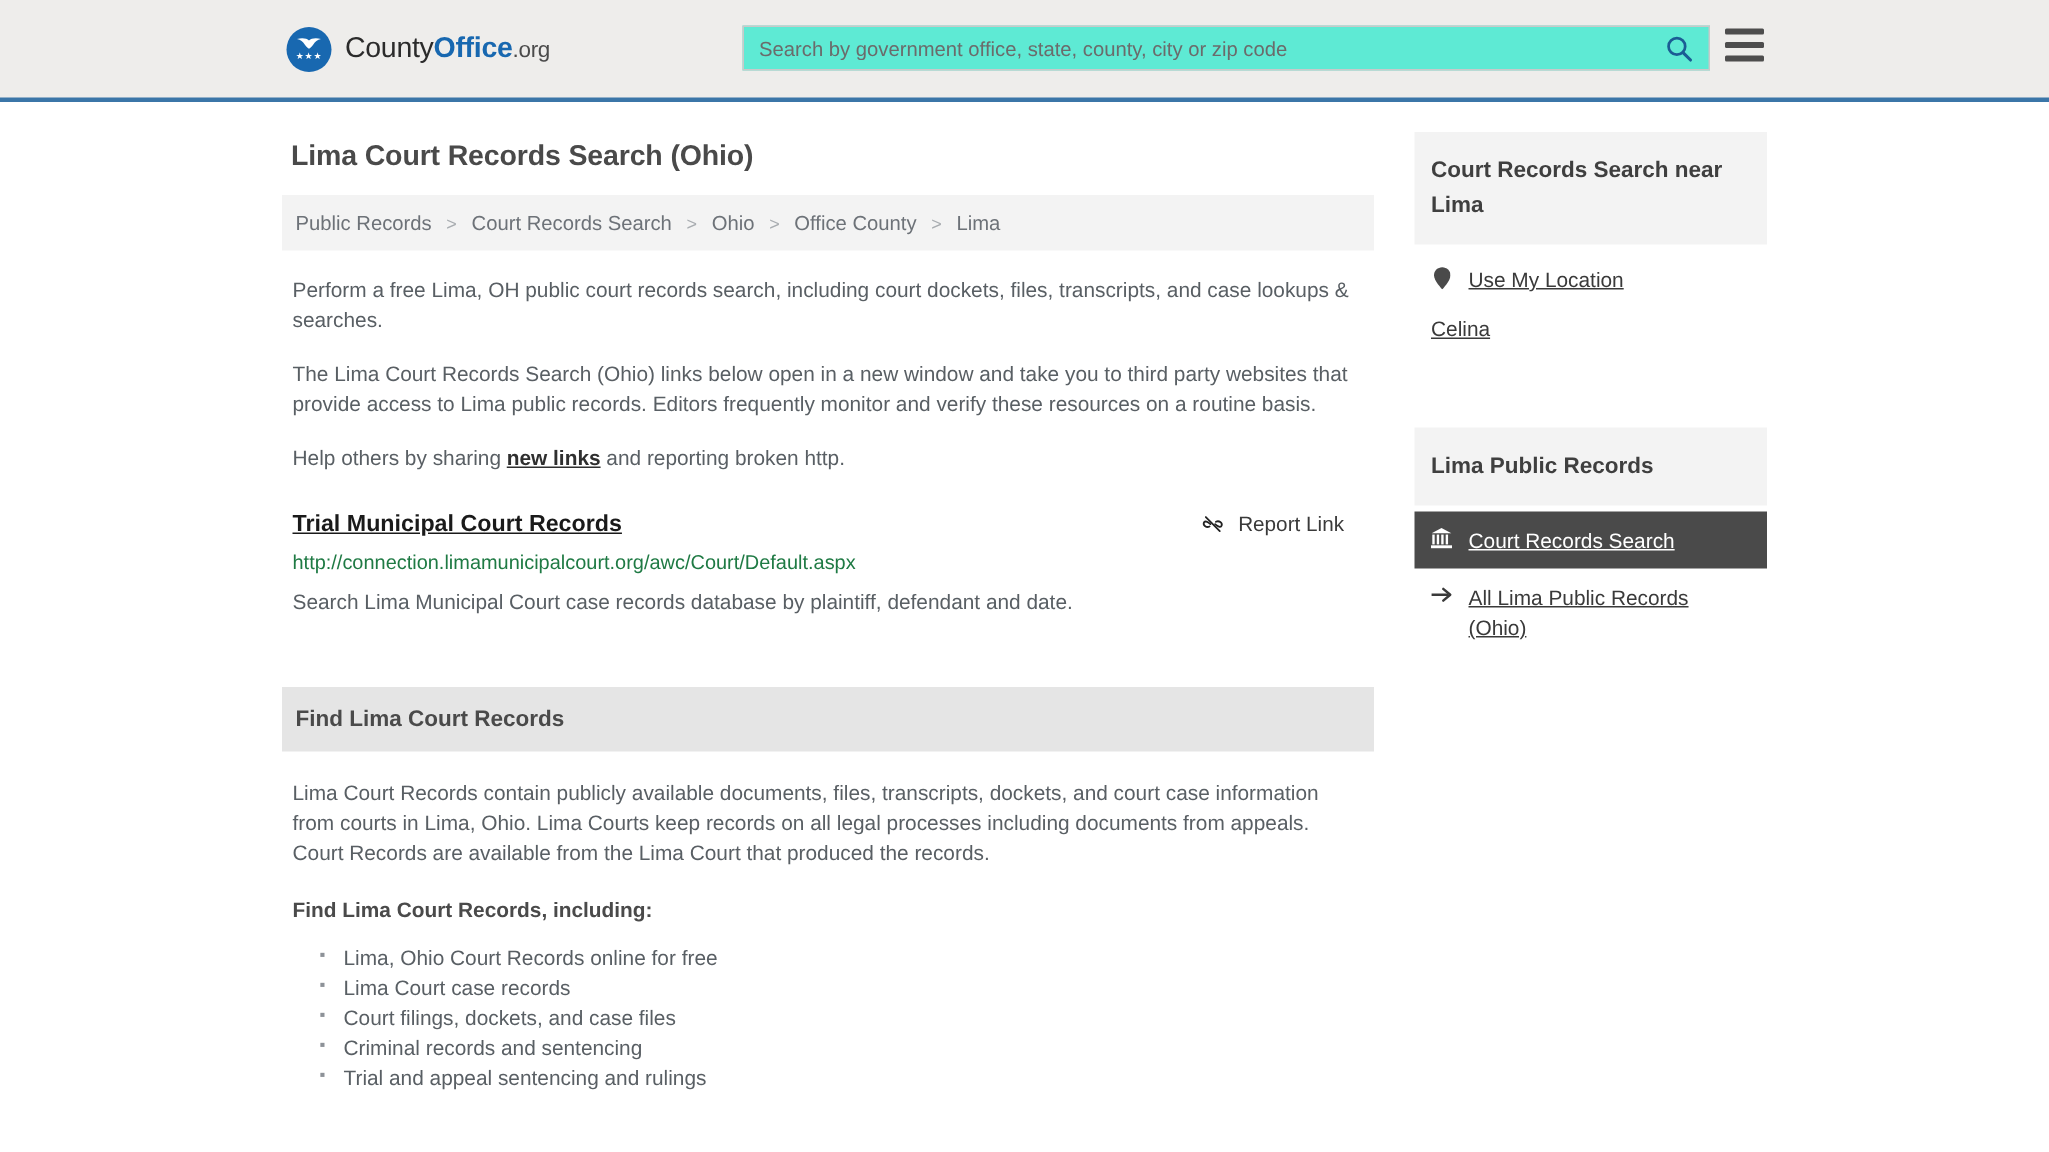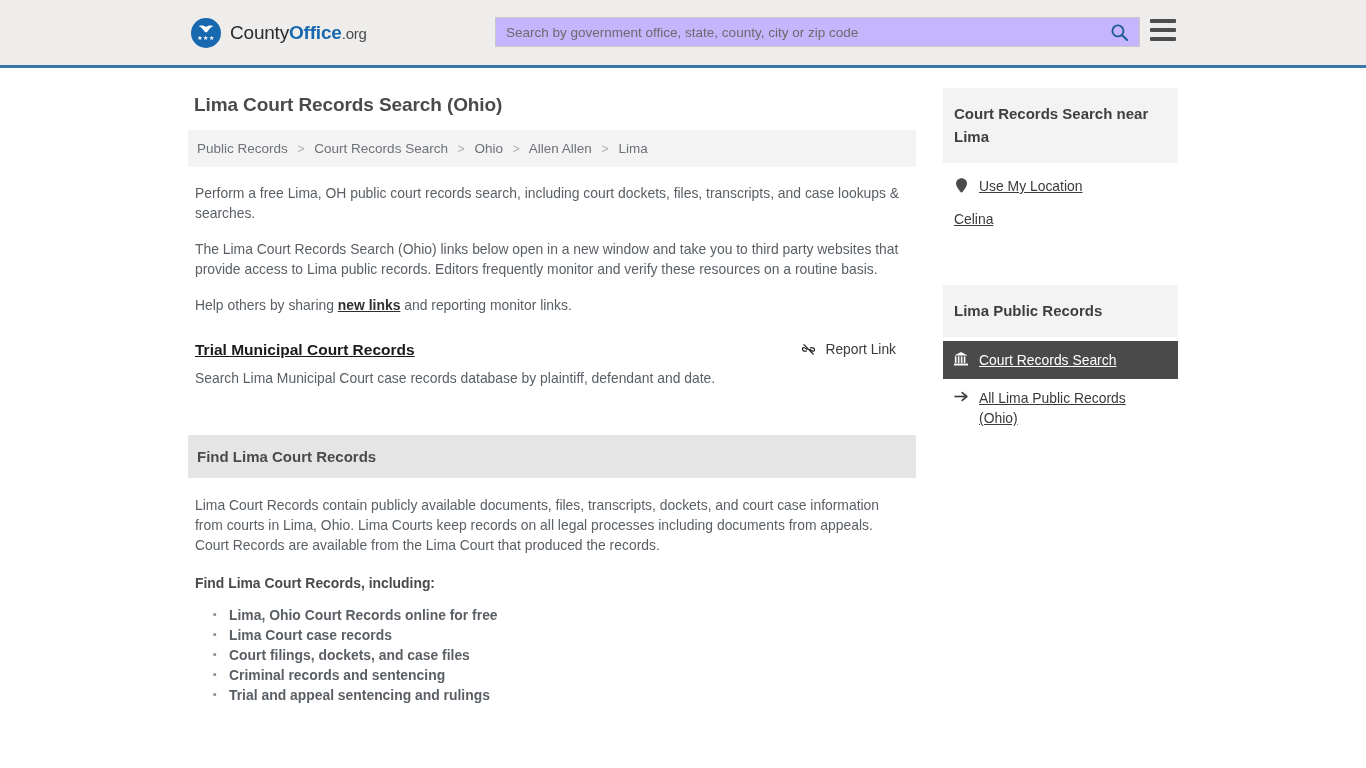--- a/index.html
+++ b/index.html
@@ -66,21 +66,21 @@
   .brand-text .w1 { color: #2b2b2b; }
   .brand-text .w2 { color: #1868b0; font-weight: bold; }
   .brand-text .w3 { color: #4b4b4b; font-size: 15px; }
 
   .search-wrap {
     position: absolute;
     left: 495px;
     top: 17px;
     width: 645px;
     height: 30px;
-    background: #c4b5fd;
+    background: #5eead4;
     border: 1px solid #c9c9c9;
     display: flex;
     align-items: center;
   }
   .search-input {
     flex: 1;
     border: none;
     outline: none;
     font-family: "Liberation Sans", sans-serif;
     font-size: 13.5px;
@@ -238,21 +238,20 @@
     margin: 0;
     padding-left: 32px;
     list-style: none;
   }
   .bullets li {
     font-size: 13.9px;
     line-height: 20px;
     color: #595f64;
     position: relative;
     padding-left: 2px;
-    font-weight: bold;
   }
   .bullets li:before {
     content: "\25AA";
     position: absolute;
     left: -14px;
     top: -1px;
     color: #8d9298;
     font-size: 11px;
   }
 
@@ -340,43 +339,44 @@
 
       <h1 class="page-title">Lima Court Records Search (Ohio)</h1>
 
       <div class="breadcrumb">
         <a href="#">Public Records</a>
         <span class="sep">&gt;</span>
         <a href="#">Court Records Search</a>
         <span class="sep">&gt;</span>
         <a href="#">Ohio</a>
         <span class="sep">&gt;</span>
-        <a href="#">Allen Allen</a>
+        <a href="#">Office County</a>
         <span class="sep">&gt;</span>
         <span class="current">Lima</span>
       </div>
 
       <div class="intro">
         <p>Perform a free Lima, OH public court records search, including court dockets, files, transcripts, and case lookups &amp; searches.</p>
         <p>The Lima Court Records Search (Ohio) links below open in a new window and take you to third party websites that provide access to Lima public records. Editors frequently monitor and verify these resources on a routine basis.</p>
-        <p><span>Help others by sharing </span><a href="#">new links</a><span> and reporting monitor links.</span></p>
+        <p><span>Help others by sharing </span><a href="#">new links</a><span> and reporting broken http.</span></p>
       </div>
 
       <div class="listing">
         <div class="listing-head">
           <a href="#" class="listing-title">Trial Municipal Court Records</a>
           <div class="report-link">
             <svg width="17" height="17" viewBox="0 0 24 24">
               <path d="M5.5 5.2 L18.6 18.4" stroke="#222" stroke-width="1.7" stroke-linecap="round" fill="none"></path>
               <path d="M9.8 11.9 C7.4 9.8 4.4 8.2 3.6 10.6 C2.8 13.1 6.0 15.6 9.0 14.1" stroke="#222" stroke-width="1.7" fill="none" stroke-linecap="round"></path>
               <path d="M14.2 11.9 C16.6 14.0 19.6 15.6 20.4 13.2 C21.2 10.7 18.0 8.2 15.0 9.7" stroke="#222" stroke-width="1.7" fill="none" stroke-linecap="round"></path>
             </svg>
             <span>Report Link</span>
           </div>
         </div>
+        <a href="#" class="listing-url">http://connection.limamunicipalcourt.org/awc/Court/Default.aspx</a>
         <div class="listing-desc">Search Lima Municipal Court case records database by plaintiff, defendant and date.</div>
       </div>
 
       <div class="section">
         <div class="section-head">Find Lima Court Records</div>
         <div class="section-body">
           <p>Lima Court Records contain publicly available documents, files, transcripts, dockets, and court case information from courts in Lima, Ohio. Lima Courts keep records on all legal processes including documents from appeals. Court Records are available from the Lima Court that produced the records.</p>
           <p class="strong-line">Find Lima Court Records, including:</p>
           <ul class="bullets">
             <li>Lima, Ohio Court Records online for free</li>

